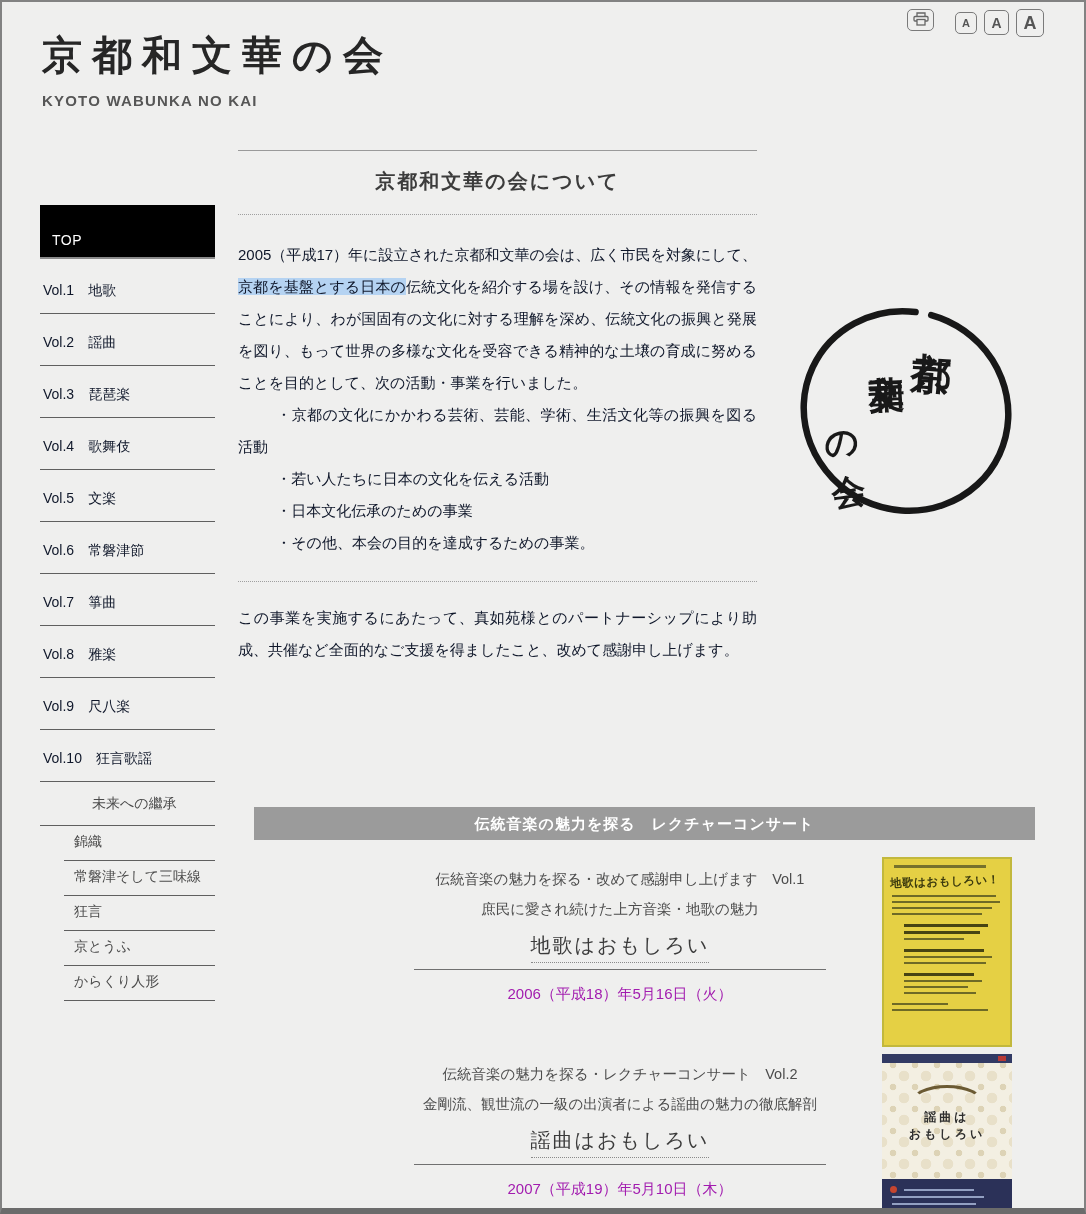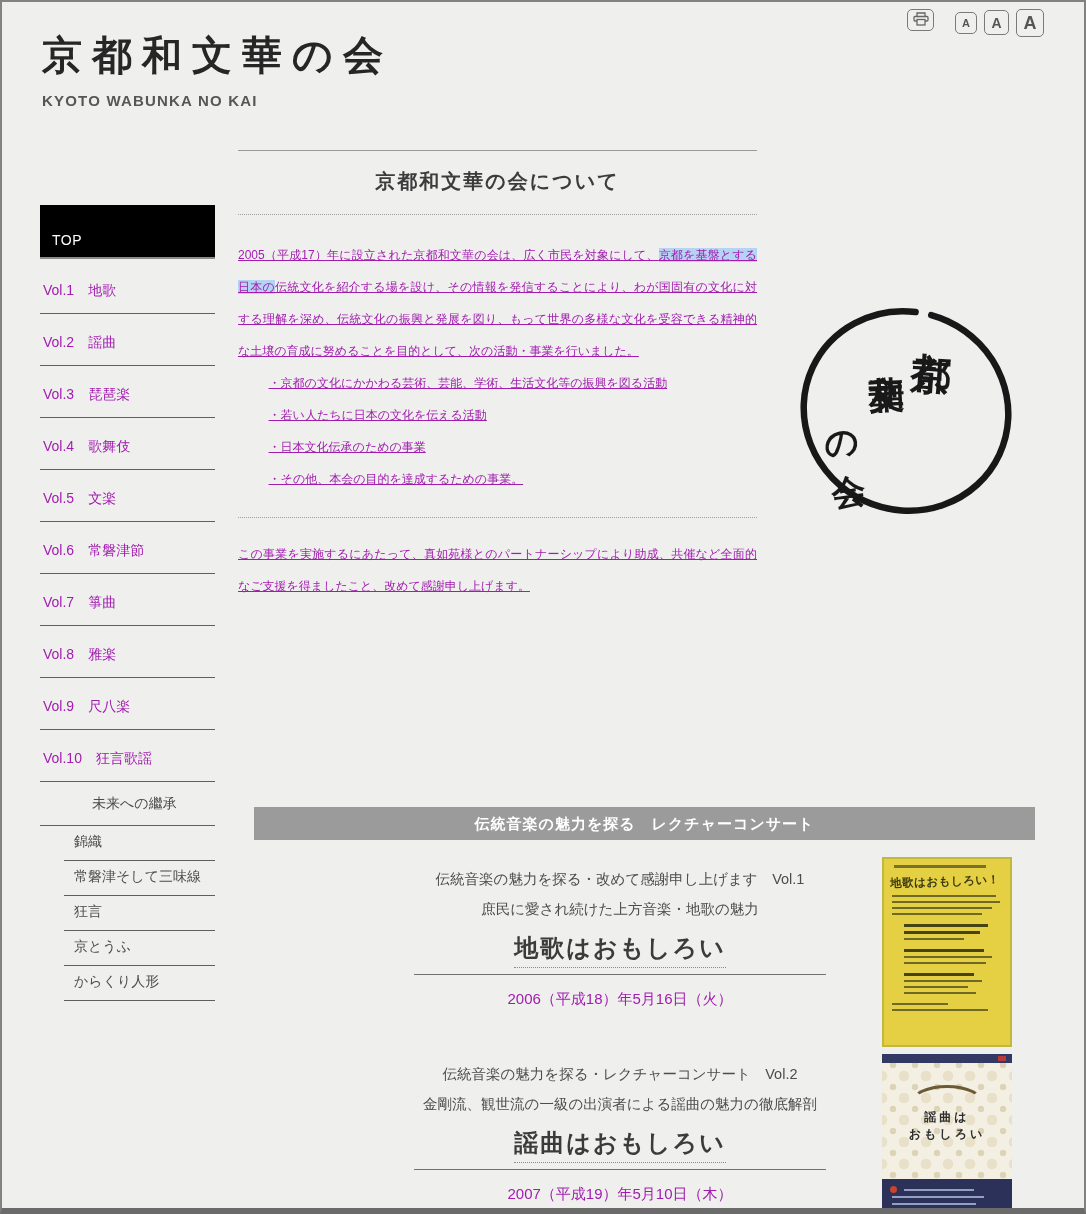--- a/index.html
+++ b/index.html
@@ -33,41 +33,41 @@
   .sidebar{position:absolute; left:38px; top:203px; width:175px; font-size:14px;}
   .side-top{
     height:52px; background:#000000; border-bottom:2px solid #8b8b8b;
     position:relative; cursor:pointer;
   }
   .side-top span{position:absolute; left:12px; bottom:9px; color:#fff; letter-spacing:0.5px;}
   .side-list{list-style:none; margin:3px 0 0 0; padding:0;}
   .side-list li{
     position:relative; height:51px; border-bottom:1px solid #5f5f5f; cursor:pointer;
   }
-  .side-list li span{position:absolute; left:3px; bottom:13px; color:#a21caf;}
+  .side-list li span{position:absolute; left:3px; bottom:13px; color:#0f172a;}
   .future-head{
     position:relative; height:43px; border-bottom:1px solid #5f5f5f; cursor:pointer;
   }
   .future-head span{position:absolute; left:19px; bottom:12px;margin-left:33px;}
   .future-list{list-style:none; margin:0 0 0 24px; padding:0;}
   .future-list li{
     position:relative; height:34px; border-bottom:1px solid #5f5f5f; cursor:pointer;
   }
   .future-list li span{position:absolute; left:10px; bottom:9px;}
   
   .main-col{position:absolute; left:236px; top:140px; width:519px;}
   .rule-solid{border-top:1px solid #9a9a9a; height:0; margin-top:8px;}
   .rule-dotted{border-top:1px dotted #9f9f9f; height:0;}
   .main-col h1{
     margin:17px 0 19px 0; text-align:center; font-size:20px; letter-spacing:2px;
     color:#3c3c3c; font-weight:bold;
   }
   .body-text{
-    font-size:12px; line-height:32px; color:#a21caf;
-    text-align:justify; text-justify:inter-character;text-decoration:underline;
+    font-size:15px; line-height:32px; color:#0f172a;
+    text-align:justify; text-justify:inter-character;
   }
   .para1{margin:24px 0 0 0;}
   .hl{background:#b5d3f2;}
   .bullet{text-indent:2.55em;}
   .rule-dotted.mid{margin-top:22px;}
   .para2{margin:20px 0 0 0;}
   
   .stamp{position:absolute; left:793px; top:295px; width:222px; height:228px;}
   .stamp svg{position:absolute; left:0; top:0;}
   .stamp-col{
@@ -83,21 +83,21 @@
     background:#9b9b9b; color:#ffffff; font-weight:bold; font-size:15px;
     letter-spacing:1px; text-align:center; line-height:33px;
   }
   
   .concert{position:absolute; left:412px; width:412px; text-align:center;}
   .concert.c1{top:862px;} .concert.c2{top:1057px;}
   .c-series{font-size:14.5px; line-height:30px; color:#4c4c4c;}
   .c-sub{font-size:14.5px; line-height:30px; color:#4c4c4c;}
   .c-title-wrap{margin-top:8px; border-bottom:1px solid #707070; padding-bottom:6px;}
   .c-title{
-    display:inline-block; font-size:24px; font-weight:bold; color:#3b3b3b;
+    display:inline-block; font-size:20px; font-weight:normal; color:#3b3b3b;
     letter-spacing:2px; border-bottom:1px dotted #8a8a8a; padding-bottom:3px;
   }
   .c-date{font-size:15px; margin-top:15px; color:#a21caf;}
   
   .poster{position:absolute; left:880px; width:130px; cursor:pointer; overflow:hidden;}
   .poster1{top:855px; height:190px; background:#e5d044; box-shadow:inset 0 0 0 2px rgba(90,110,40,0.25);}
   .p1-topline{height:3px; background:#76712c; margin:8px 10px 6px 12px; width:92px;}
   .p1-title{
     font-size:11.5px; font-weight:bold; color:#3c3b0e; margin:2px 6px 6px 8px;
     transform:rotate(-2deg); letter-spacing:0.5px; white-space:nowrap;

